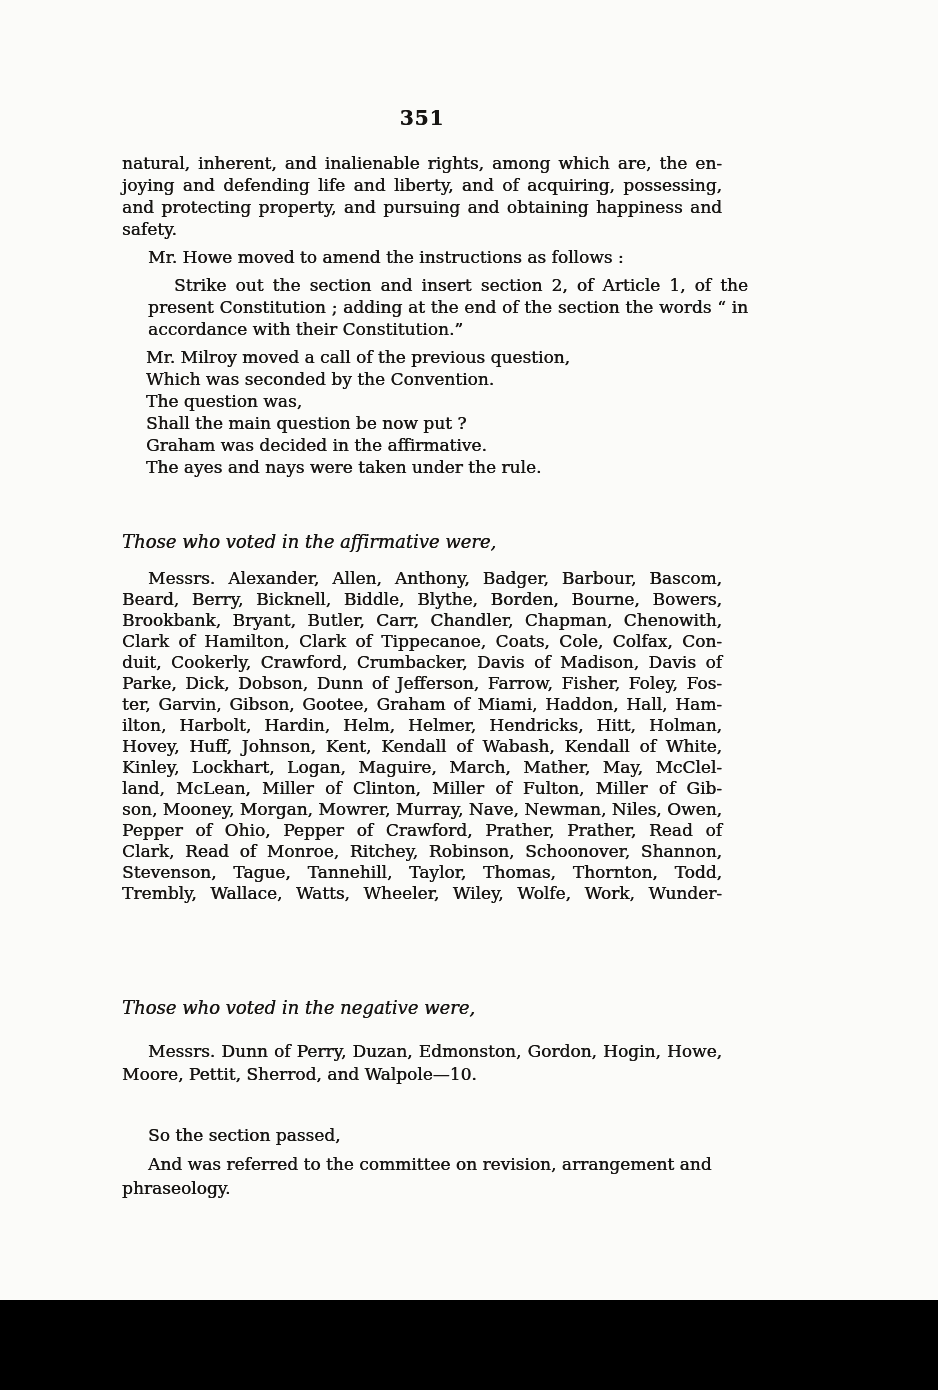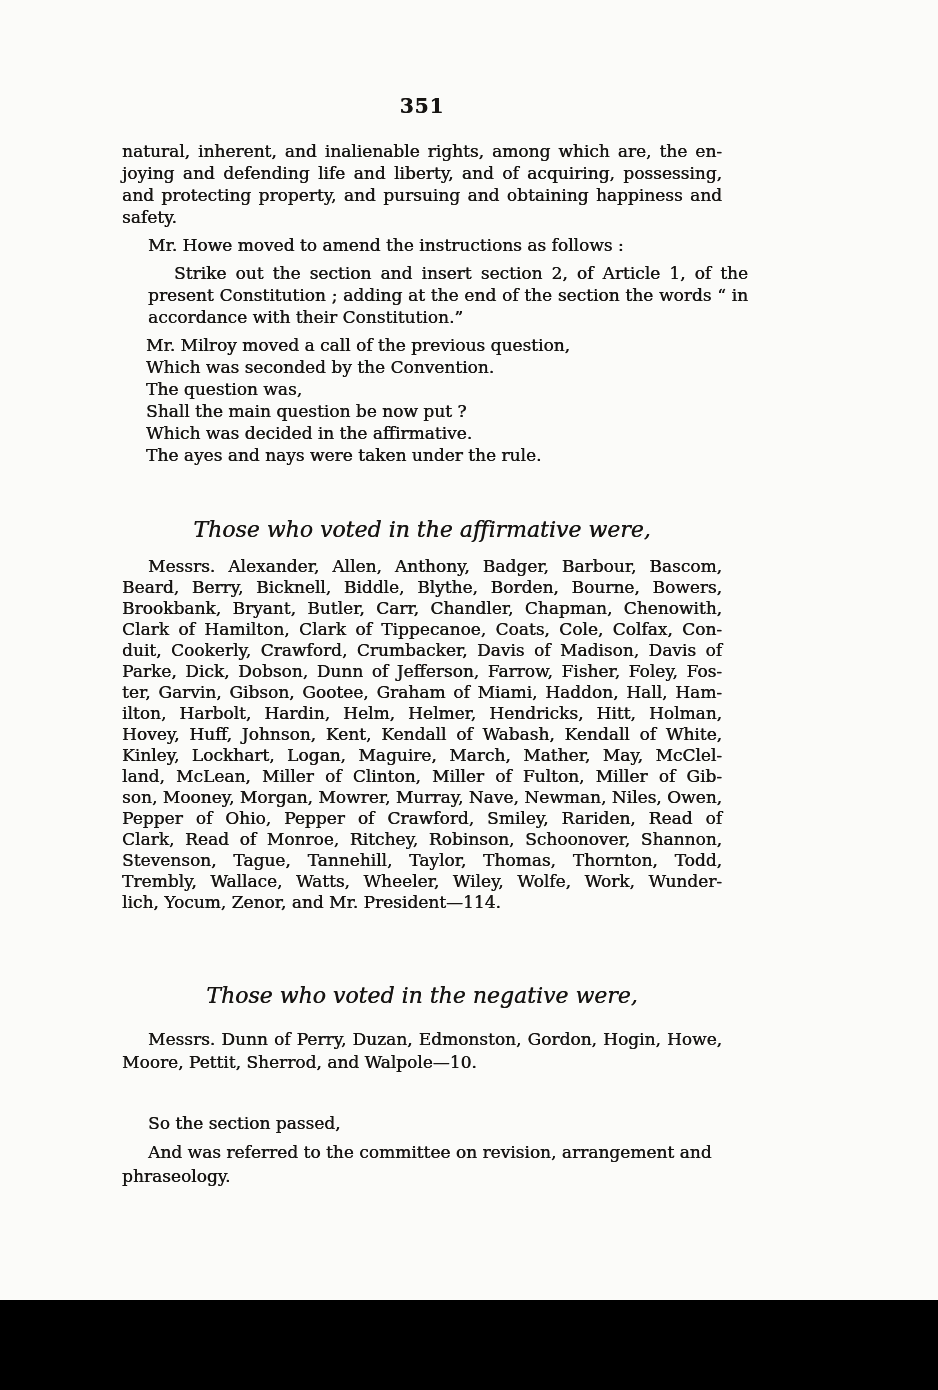--- a/index.html
+++ b/index.html
@@ -10,44 +10,43 @@
     overflow: hidden;
   }
   .sheet {
     position: relative;
     width: 938px; height: 1390px;
     background: var(--paper, #fbfbf9);
     color: var(--ink, #171513);
   }
   .content {
     position: absolute;
-    left: 122px; top: 0;
+    left: 122px; top: 12px;
     width: 600px; height: 1312px;
     font-size: 17px;
     text-shadow: 0.35px 0 0 currentColor;
   }
   .block { position: absolute; left: 0; width: 600px; }
   .line { line-height: 22px; white-space: normal; }
   .jline { text-align: justify; text-align-last: justify; }
   .indent-first .line:first-child { text-indent: 26px; }
   .pagenum {
     position: absolute; top: 94px; left: 0; width: 600px;
     text-align: center;
     font-weight: bold; font-size: 20px; letter-spacing: 1px;
   }
   .single { line-height: 22px; text-indent: 26px; }
   .journal .line { padding-left: 24px; line-height: 22px; }
   .aff .line { line-height: 21px; }
   .neg .line { line-height: 23px; }
   .ref .line { line-height: 24px; }
   .heading {
     position: absolute; left: 0; width: 600px;
-    text-align: center;
     font-style: italic;
-    font-size: 22px;
+    font-size: 18px;
     line-height: 24px;
   }
   
   .b-rights   { top: 140px; }
   .b-howe     { top: 234px; }
   .b-strike   { top: 262px; margin-left: 26px; }
   .b-journal  { top: 334px; }
   .h-aff      { top: 518px; }
   .b-aff      { top: 556px; }
   .h-neg      { top: 984px; }
@@ -86,44 +85,43 @@
         <div class="line jline">Strike out the section and insert section 2, of Article 1, of the</div>
         <div class="line jline">present Constitution ; adding at the end of the section the words “ in</div>
         <div class="line">accordance with their Constitution.”</div>
       </div>
 
     <div class="block b-journal journal">
         <div class="line">Mr. Milroy moved a call of the previous question,</div>
         <div class="line">Which was seconded by the Convention.</div>
         <div class="line">The question was,</div>
         <div class="line">Shall the main question be now put ?</div>
-        <div class="line">Which was decided in the affirmative.</div>
+        <div class="line">Graham was decided in the affirmative.</div>
         <div class="line">The ayes and nays were taken under the rule.</div>
       </div>
 
     <div class="heading h-aff">Those who voted in the affirmative were,</div>
 
     <div class="block b-aff aff indent-first">
         <div class="line jline">Messrs. Alexander, Allen, Anthony, Badger, Barbour, Bascom,</div>
         <div class="line jline">Beard, Berry, Bicknell, Biddle, Blythe, Borden, Bourne, Bowers,</div>
         <div class="line jline">Brookbank, Bryant, Butler, Carr, Chandler, Chapman, Chenowith,</div>
         <div class="line jline">Clark of Hamilton, Clark of Tippecanoe, Coats, Cole, Colfax, Con-</div>
         <div class="line jline">duit, Cookerly, Crawford, Crumbacker, Davis of Madison, Davis of</div>
         <div class="line jline">Parke, Dick, Dobson, Dunn of Jefferson, Farrow, Fisher, Foley, Fos-</div>
         <div class="line jline">ter, Garvin, Gibson, Gootee, Graham of Miami, Haddon, Hall, Ham-</div>
         <div class="line jline">ilton, Harbolt, Hardin, Helm, Helmer, Hendricks, Hitt, Holman,</div>
         <div class="line jline">Hovey, Huff, Johnson, Kent, Kendall of Wabash, Kendall of White,</div>
         <div class="line jline">Kinley, Lockhart, Logan, Maguire, March, Mather, May, McClel-</div>
         <div class="line jline">land, McLean, Miller of Clinton, Miller of Fulton, Miller of Gib-</div>
         <div class="line jline">son, Mooney, Morgan, Mowrer, Murray, Nave, Newman, Niles, Owen,</div>
-        <div class="line jline">Pepper of Ohio, Pepper of Crawford, Smiley, Rariden, Read of</div>
+        <div class="line jline">Pepper of Ohio, Pepper of Crawford, Prather, Prather, Read of</div>
         <div class="line jline">Clark, Read of Monroe, Ritchey, Robinson, Schoonover, Shannon,</div>
         <div class="line jline">Stevenson, Tague, Tannehill, Taylor, Thomas, Thornton, Todd,</div>
         <div class="line jline">Trembly, Wallace, Watts, Wheeler, Wiley, Wolfe, Work, Wunder-</div>
-        <div class="line">lich, Yocum, Zenor, and Mr. President—114.</div>
       </div>
 
     <div class="heading h-neg">Those who voted in the negative were,</div>
 
     <div class="block b-neg neg indent-first">
         <div class="line jline">Messrs. Dunn of Perry, Duzan, Edmonston, Gordon, Hogin, Howe,</div>
         <div class="line">Moore, Pettit, Sherrod, and Walpole—10.</div>
       </div>
 
     <div class="block b-passed">

